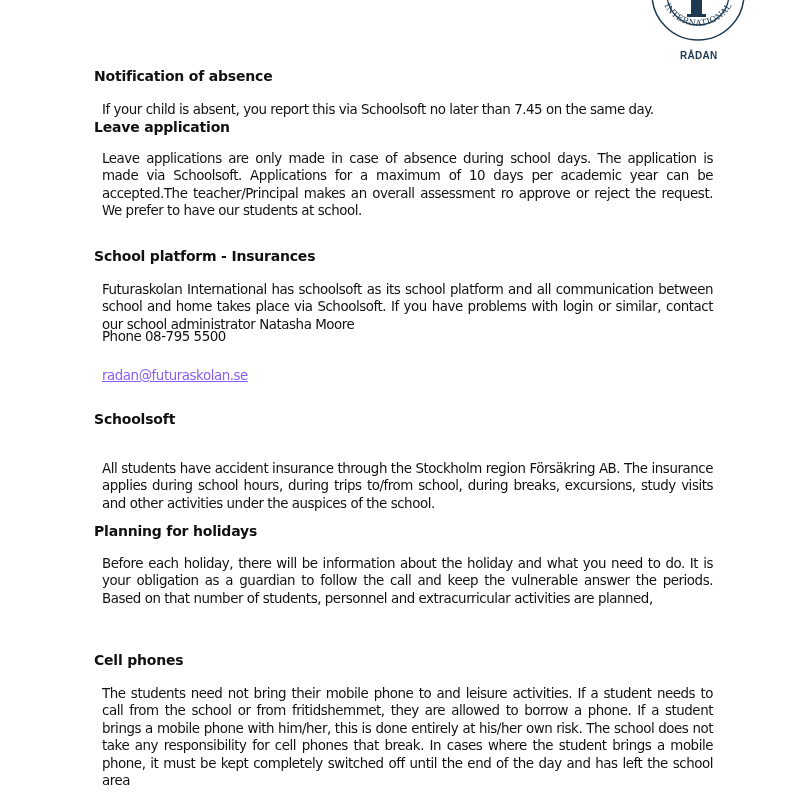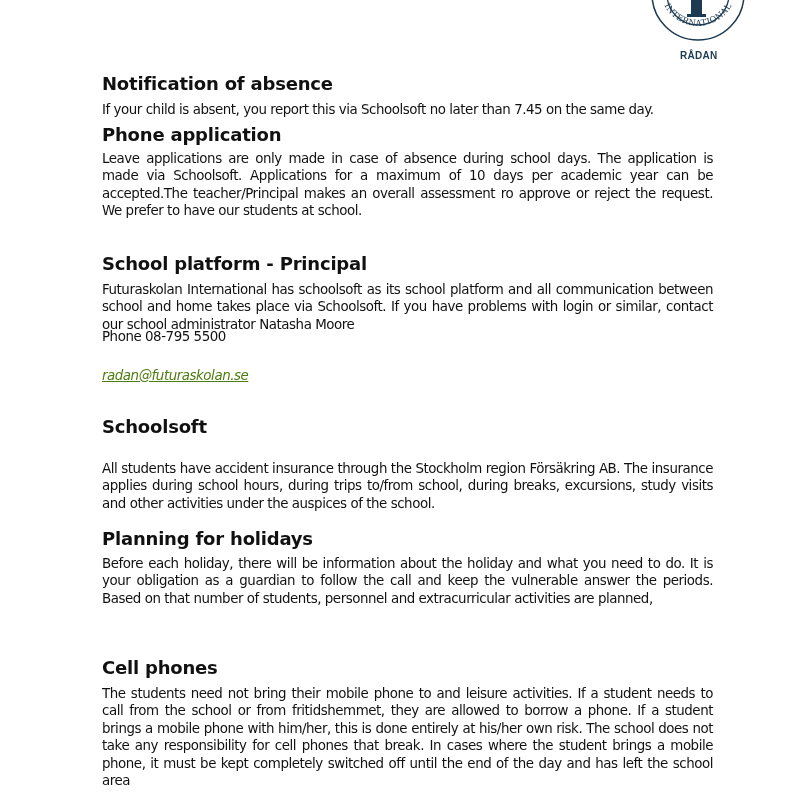--- a/index.html
+++ b/index.html
@@ -3,24 +3,24 @@
 <meta charset="utf-8">
 <style>
   html, body { margin:0; padding:0; background:#ffffff; }
   body { width:798px; height:800px; overflow:hidden; position:relative;
          font-family:"DejaVu Sans", sans-serif; color:#111; }
   .logo { position:absolute; left:648px; top:0; width:100px; height:64px; }
   .logo svg { display:block; }
   .logo-caption { position:absolute; left:680px; top:50px; width:36px; text-align:center;
                   font-family:"Liberation Sans", sans-serif; font-weight:bold; font-size:10px;
                   color:#1d3a52; letter-spacing:0.3px; }
-  h2 { font-family:"DejaVu Sans", sans-serif; font-size:18px; font-weight:bold;
-       margin:8px; line-height:18px; letter-spacing:-0.2px; }
+  h2 { font-family:"DejaVu Sans", sans-serif; font-size:14px; font-weight:bold;
+       margin:0; line-height:18px; letter-spacing:-0.2px; }
   p { font-size:13.4px; line-height:17.4px; margin:8px; text-align:justify; letter-spacing:-0.45px; }
-  .link { color:#4d7c0f; text-decoration:underline; cursor:pointer;font-style:italic; }
+  .link { color:#8b5cf6; text-decoration:underline; cursor:pointer; }
   .abs { position:absolute; left:94px; width:611px; }
 </style>
 </head>
 <body>
 
 <div class="logo">
   <svg width="100" height="50" viewBox="0 0 100 50">
     <defs>
       <path id="ringpath" d="M 14 0 A 38 38 0 0 0 86 0"></path>
     </defs>
@@ -31,24 +31,24 @@
     <text font-family="DejaVu Serif, serif" font-size="8.5" fill="#1d3a52" letter-spacing="0.4">
       <textPath href="#ringpath" startOffset="50%" text-anchor="middle">INTERNATIONAL</textPath>
     </text>
   </svg>
 </div>
 <div class="logo-caption">RÅDAN</div>
 
 <h2 class="abs" style="top:67px">Notification of absence</h2>
 <p class="abs" style="top:93px">If your child is absent, you report this via Schoolsoft no later than 7.45 on the same day.</p>
 
-<h2 class="abs" style="top:118px">Phone application</h2>
+<h2 class="abs" style="top:118px">Leave application</h2>
 <p class="abs" style="top:142px">Leave applications are only made in case of absence during school days. The application is made via Schoolsoft. Applications for a maximum of 10 days per academic year can be accepted.The teacher/Principal makes an overall assessment ro approve or reject the request. We prefer to have our students at school.</p>
 
-<h2 class="abs" style="top:247px">School platform - Principal</h2>
+<h2 class="abs" style="top:247px">School platform - Insurances</h2>
 <p class="abs" style="top:273px">Futuraskolan International has schoolsoft as its school platform and all communication between school and home takes place via Schoolsoft. If you have problems with login or similar, contact our school administrator Natasha Moore</p>
 <p class="abs" style="top:320px">Phone 08-795 5500</p>
 <p class="abs" style="top:359px">
   <a class="link">radan@futuraskolan.se</a>
 </p>
 
 <h2 class="abs" style="top:410px">Schoolsoft</h2>
 <p class="abs" style="top:452px">All students have accident insurance through the Stockholm region Försäkring AB. The insurance applies during school hours, during trips to/from school, during breaks, excursions, study visits and other activities under the auspices of the school.</p>
 
 <h2 class="abs" style="top:522px">Planning for holidays</h2>

